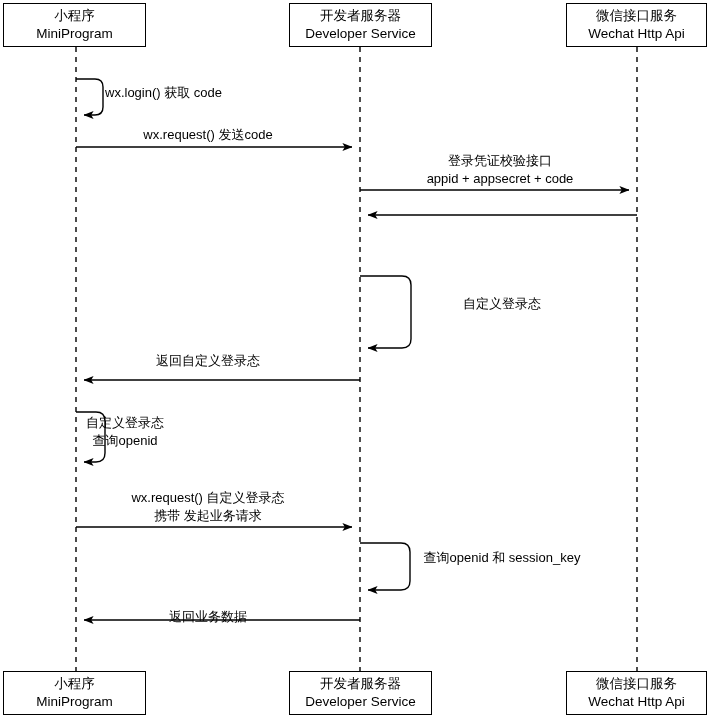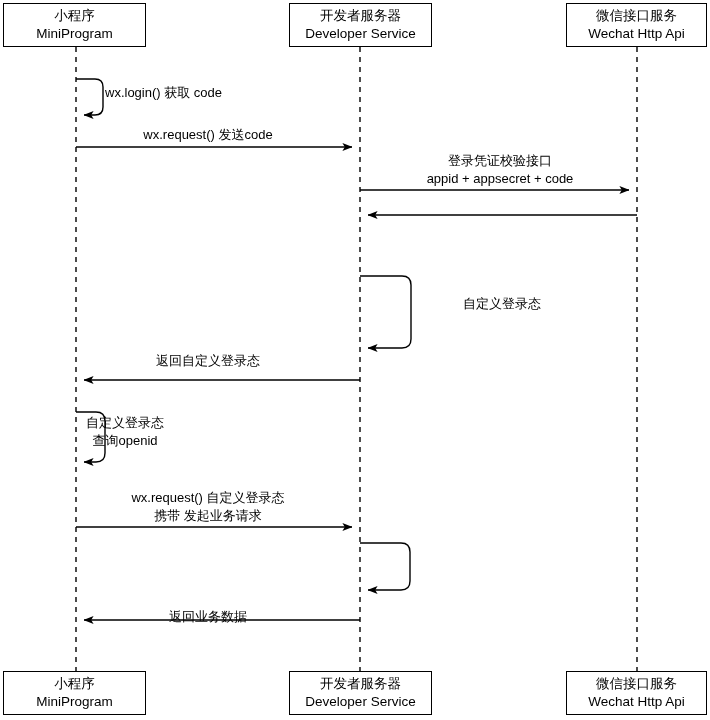--- a/index.html
+++ b/index.html
@@ -168,19 +168,20 @@
     <div>自定义登录态</div>
     <div>查询openid</div>
   </div>
 
   <div class="msg-label center" style="left:208px; top:489px;">
     <div>wx.request() 自定义登录态</div>
     <div>携带 发起业务请求</div>
   </div>
 
   <div class="msg-label center" style="left:502px; top:549px;">
+    <div>查询openid 和 session_key</div>
   </div>
 
   <div class="msg-label center" style="left:208px; top:608px;">
     <div>返回业务数据</div>
   </div>
 
 </div>
 
 </body></html>

